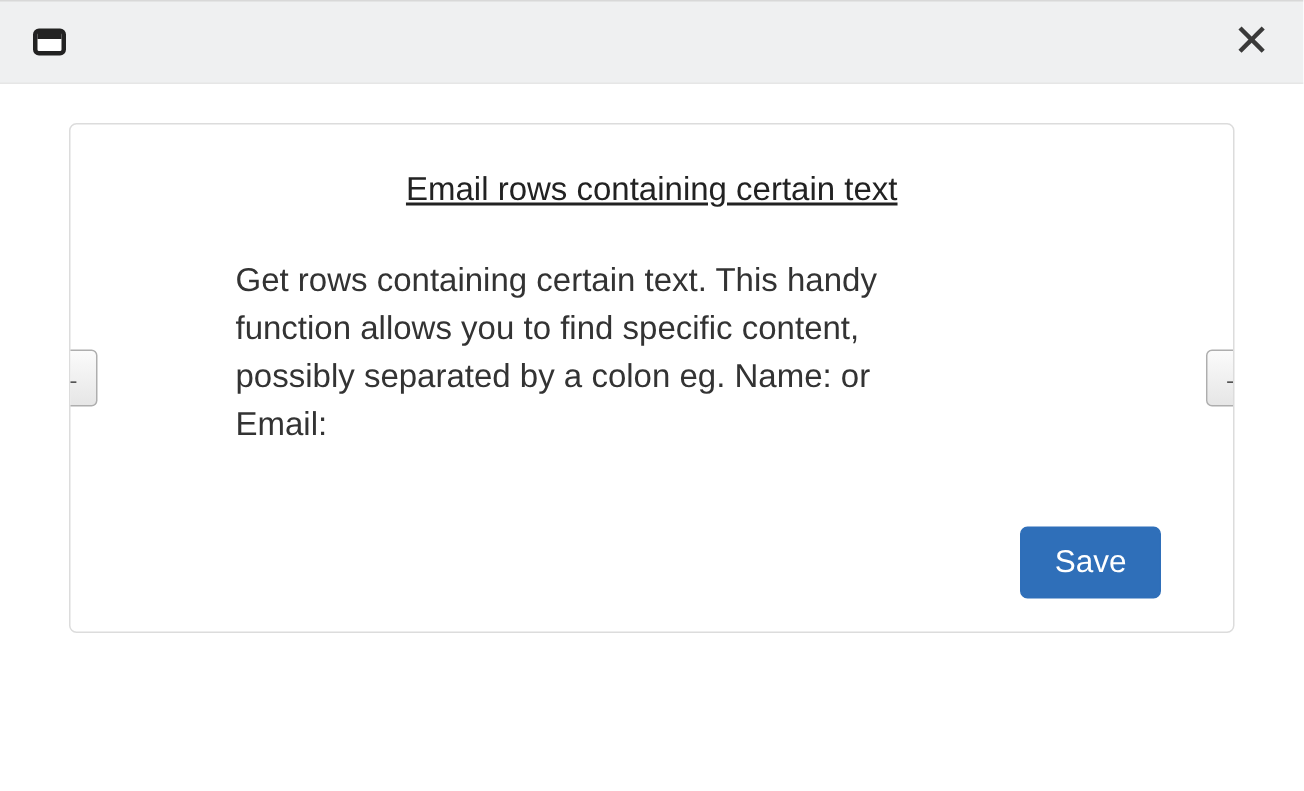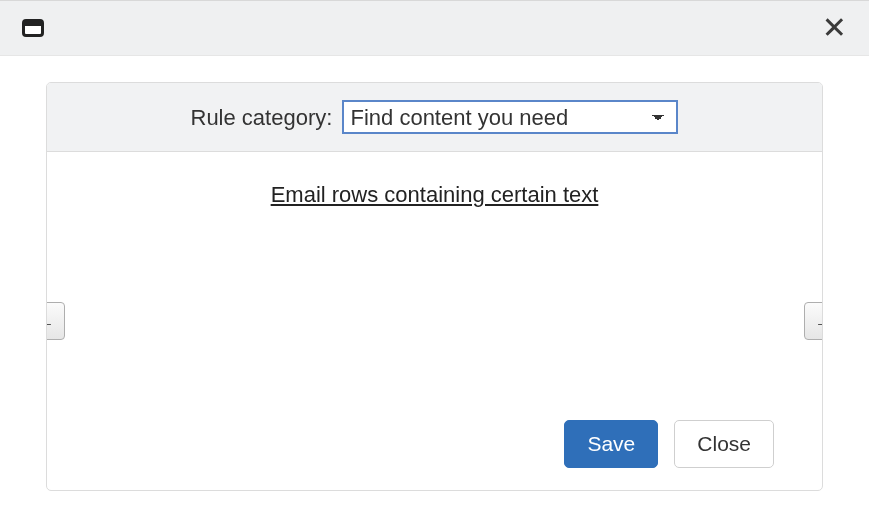--- a/index.html
+++ b/index.html
@@ -144,38 +144,32 @@
 <body>
 
 <div class="topbar">
   <div class="window-icon"></div>
   <div class="close-x">✕</div>
 </div>
 
 <div class="panel-wrap">
   <div class="panel">
 
-    <div class="panel-header">
-      <label>Rule category:</label>
-      <select class="category-select">
-        <option>Find content you need</option>
-      </select>
-    </div>
 
     <div class="panel-body">
 
       <button class="nav-btn nav-prev">
         <span>←</span>
       </button>
       <button class="nav-btn nav-next">
         <span>→</span>
       </button>
 
       <div class="rule-title">Email rows containing certain text</div>
+      <div class="rule-desc">Get rows containing certain text. This handy function allows you to find specific content, possibly separated by a colon eg. Name: or Email:</div>
 
       <div class="button-row">
         <button class="btn btn-primary">Save</button>
-        <button class="btn btn-default">Close</button>
       </div>
     </div>
 
   </div>
 </div>
 
 </body></html>

